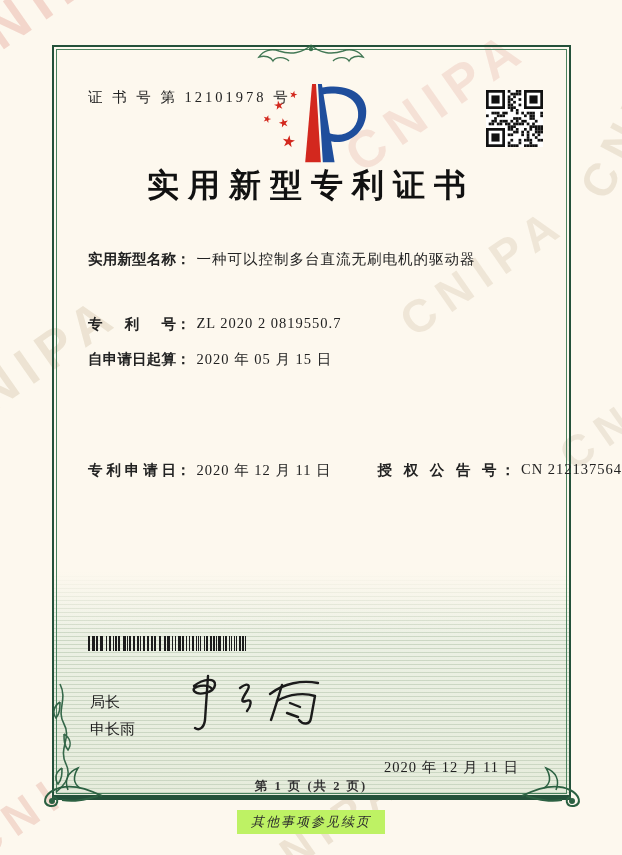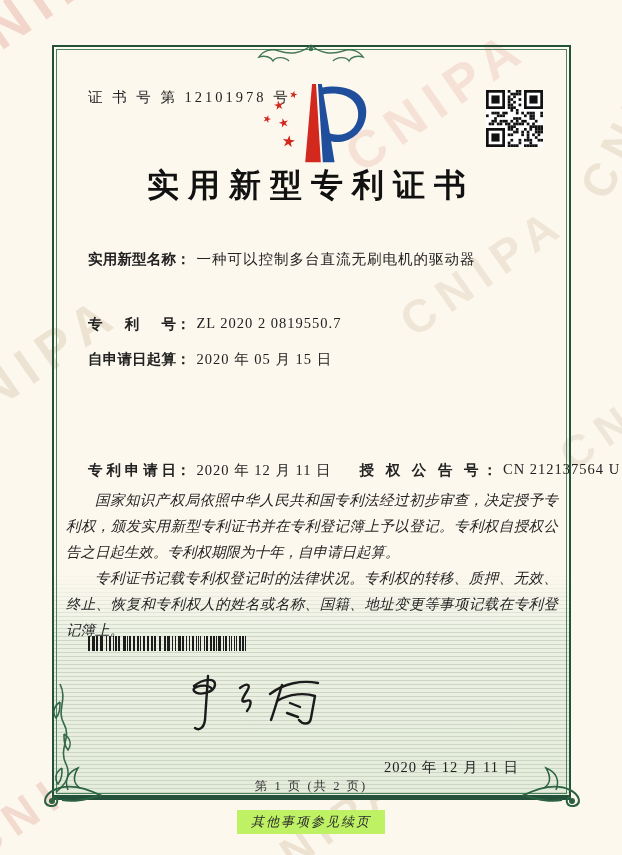--- a/index.html
+++ b/index.html
@@ -46,39 +46,39 @@
   
   .field-row { position:absolute; left:88px; font-size:14.5px; color:#222; white-space:nowrap; }
   .flabel { display:inline-block; width:88px; text-align:justify; text-align-last:justify;
             font-weight:bold; vertical-align:top; }
   .fcolon { font-weight:bold; margin-right:6px; vertical-align:top; }
   .fvalue { display:inline-block; letter-spacing:1px; vertical-align:top; }
   .row-0 { top:250px; } .row-1 { top:280px; } .row-2 { top:315px; }
   .row-3 { top:350px; } .row-4 { top:385px; } .row-5 { top:419px; }
   .row-grant { top:461px; }
   .addr-value { white-space:normal; width:372px; line-height:19px; }
-  .grant2 { margin-left:28px; }
+  .grant2 { margin-left:46px; }
   .flabel2 { font-weight:bold; letter-spacing:4px; }
 
   
   .body-text { position:absolute; left:66px; top:487px; width:492px;
                font-size:14.5px; line-height:26px; text-align:justify;
                font-style:italic; color:#242424; }
   .body-text p { text-indent:2em; }
 
   
   .barcode { position:absolute; left:88px; top:636px; width:158px; height:15px;
              display:flex; align-items:stretch; overflow:hidden; }
   .barcode span { background:#1c1c1c; height:100%; flex:none; }
   .signer { position:absolute; left:90px; top:688px; font-family:"Liberation Sans", sans-serif;
             font-size:15px; color:#1d1d1d; line-height:27px; }
   .signature { position:absolute; left:178px; top:668px; width:160px; height:74px; }
   .sign-date { position:absolute; left:384px; top:758px; font-size:14.5px; letter-spacing:1px; color:#222; }
   .page-info { position:absolute; left:0; top:778px; width:622px; text-align:center;
-               font-size:12.5px; letter-spacing:2px; color:#333; }
+               font-size:12.5px; letter-spacing:2px; color:#333;font-weight:bold; }
   .footer-note { position:absolute; left:0; top:810px; width:622px; text-align:center; }
   .footer-note span { display:inline-block; background:#bef264; padding:3px 14px;
                       font-size:13px; font-style:italic; letter-spacing:2px; color:#2d2d2d; }
 </style>
 </head>
 <body>
 
 <div class="page">
 
   <div class="wm wm-1">CNIPA</div>
@@ -295,24 +295,20 @@
   <div class="field-row row-2">
     <span class="flabel">专利号</span><span class="fcolon">：</span><span class="fvalue">ZL 2020 2 0819550.7</span>
   </div>
   <div class="field-row row-3">
     <span class="flabel">自申请日起算</span><span class="fcolon">：</span><span class="fvalue">2020 年 05 月 15 日</span>
   </div>
   <div class="field-row row-grant">
     <span class="flabel">专利申请日</span><span class="fcolon">：</span><span class="fvalue">2020 年 12 月 11 日</span><span class="fvalue grant2 flabel2">授 权 公 告 号</span><span class="fcolon">：</span><span class="fvalue">CN 212137564 U</span>
   </div>
 
-  <div class="body-text">
-    <p>国家知识产权局依照中华人民共和国专利法经过初步审查，决定授予专利权，颁发实用新型专利证书并在专利登记簿上予以登记。专利权自授权公告之日起生效。专利权期限为十年，自申请日起算。</p>
-    <p>专利证书记载专利权登记时的法律状况。专利权的转移、质押、无效、终止、恢复和专利权人的姓名或名称、国籍、地址变更等事项记载在专利登记簿上。</p>
-  </div>
 
   <div class="barcode" id="barcode">
       <span style="width:2px;margin-right:2px"></span>
       <span style="width:3px;margin-right:1px"></span>
       <span style="width:2px;margin-right:2px"></span>
       <span style="width:3px;margin-right:3px"></span>
       <span style="width:1px;margin-right:2px"></span>
       <span style="width:2px;margin-right:2px"></span>
       <span style="width:1px;margin-right:1px"></span>
       <span style="width:2px;margin-right:1px"></span>
@@ -350,20 +346,24 @@
       <span style="width:2px;margin-right:2px"></span>
       <span style="width:1px;margin-right:1px"></span>
       <span style="width:1px;margin-right:2px"></span>
       <span style="width:1px;margin-right:1px"></span>
       <span style="width:1px;margin-right:2px"></span>
       <span style="width:2px;margin-right:1px"></span>
       <span style="width:2px;margin-right:1px"></span>
       <span style="width:2px;margin-right:1px"></span>
     </div>
 
+  <div class="signer">
+    <div>局长</div>
+    <div>申长雨</div>
+  </div>
 
   <svg class="signature" viewBox="0 0 160 74">
     <g fill="none" stroke="#1b1b1b" stroke-width="2.4" stroke-linecap="round" stroke-linejoin="round">
       <path d="M16 18 C26 10 38 10 37 17 C36 25 20 28 16 23 C13 18 30 15 34 21"></path>
       <path d="M30 8 L27 52 C26 60 21 63 17 60"></path>
       <path d="M62 20 C70 14 73 17 69 23 C64 31 62 35 68 33 C75 30 73 38 69 43"></path>
       <path d="M92 26 C106 15 124 12 140 15"></path>
       <path d="M104 17 C100 30 96 44 93 52"></path>
       <path d="M99 33 C112 25 128 25 137 28 L133 50 C132 57 125 57 121 52"></path>
       <path d="M112 35 L122 39"></path>

